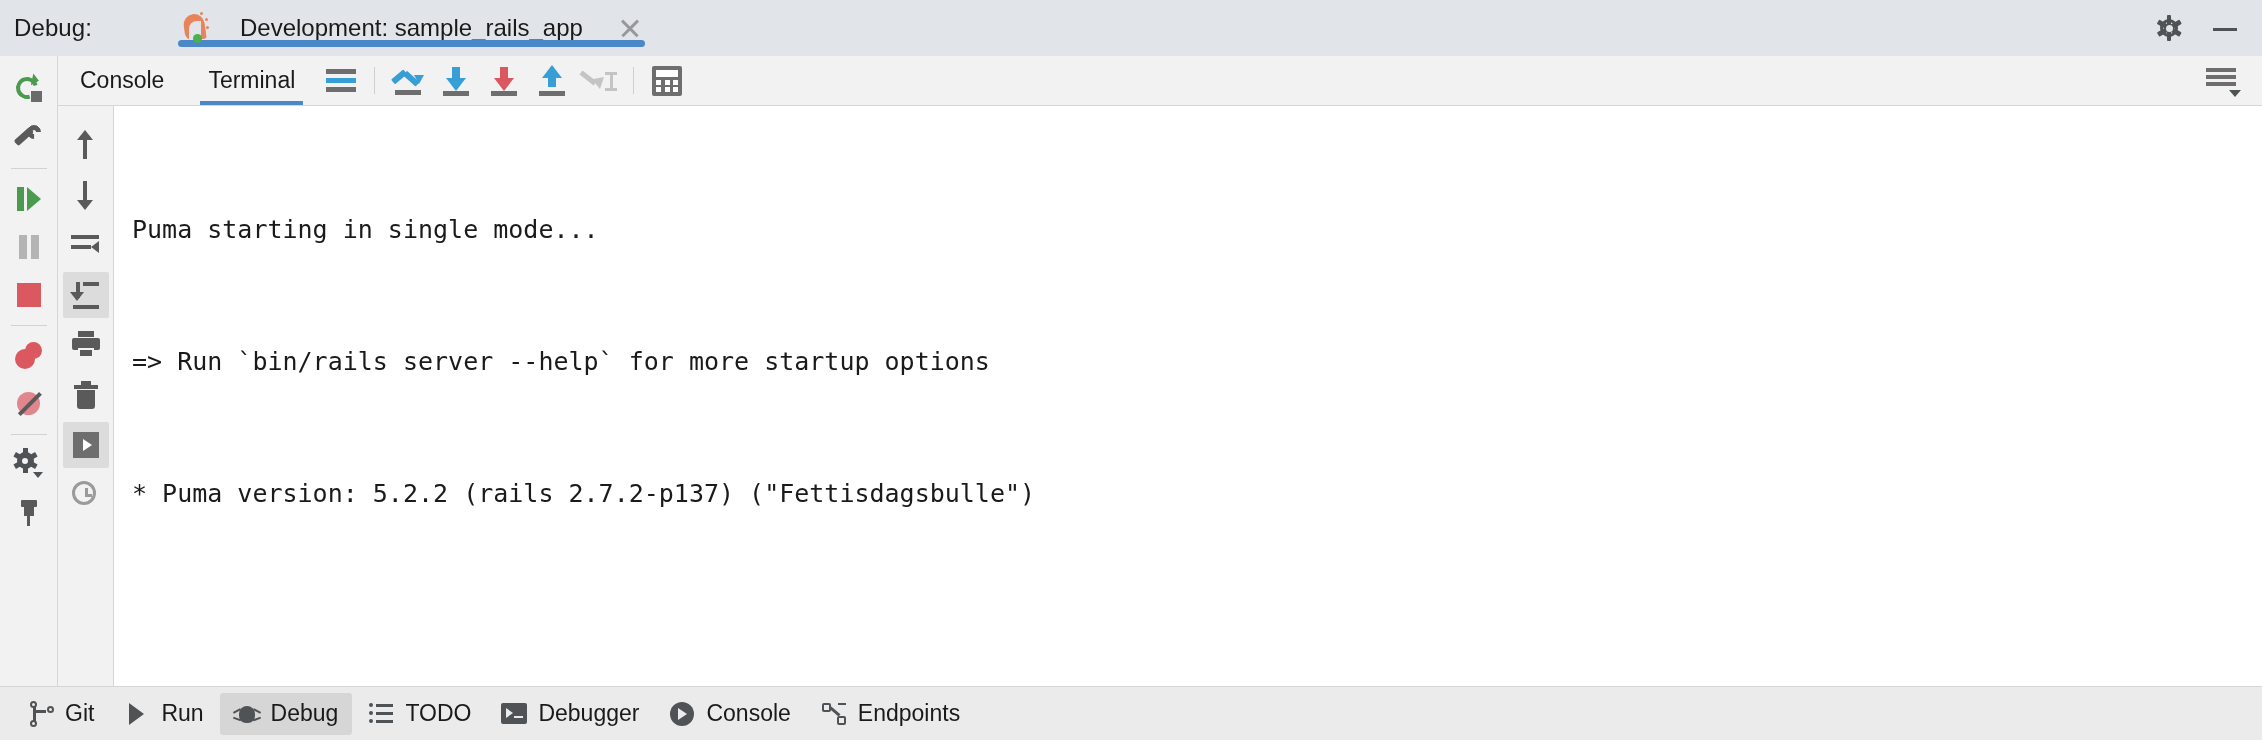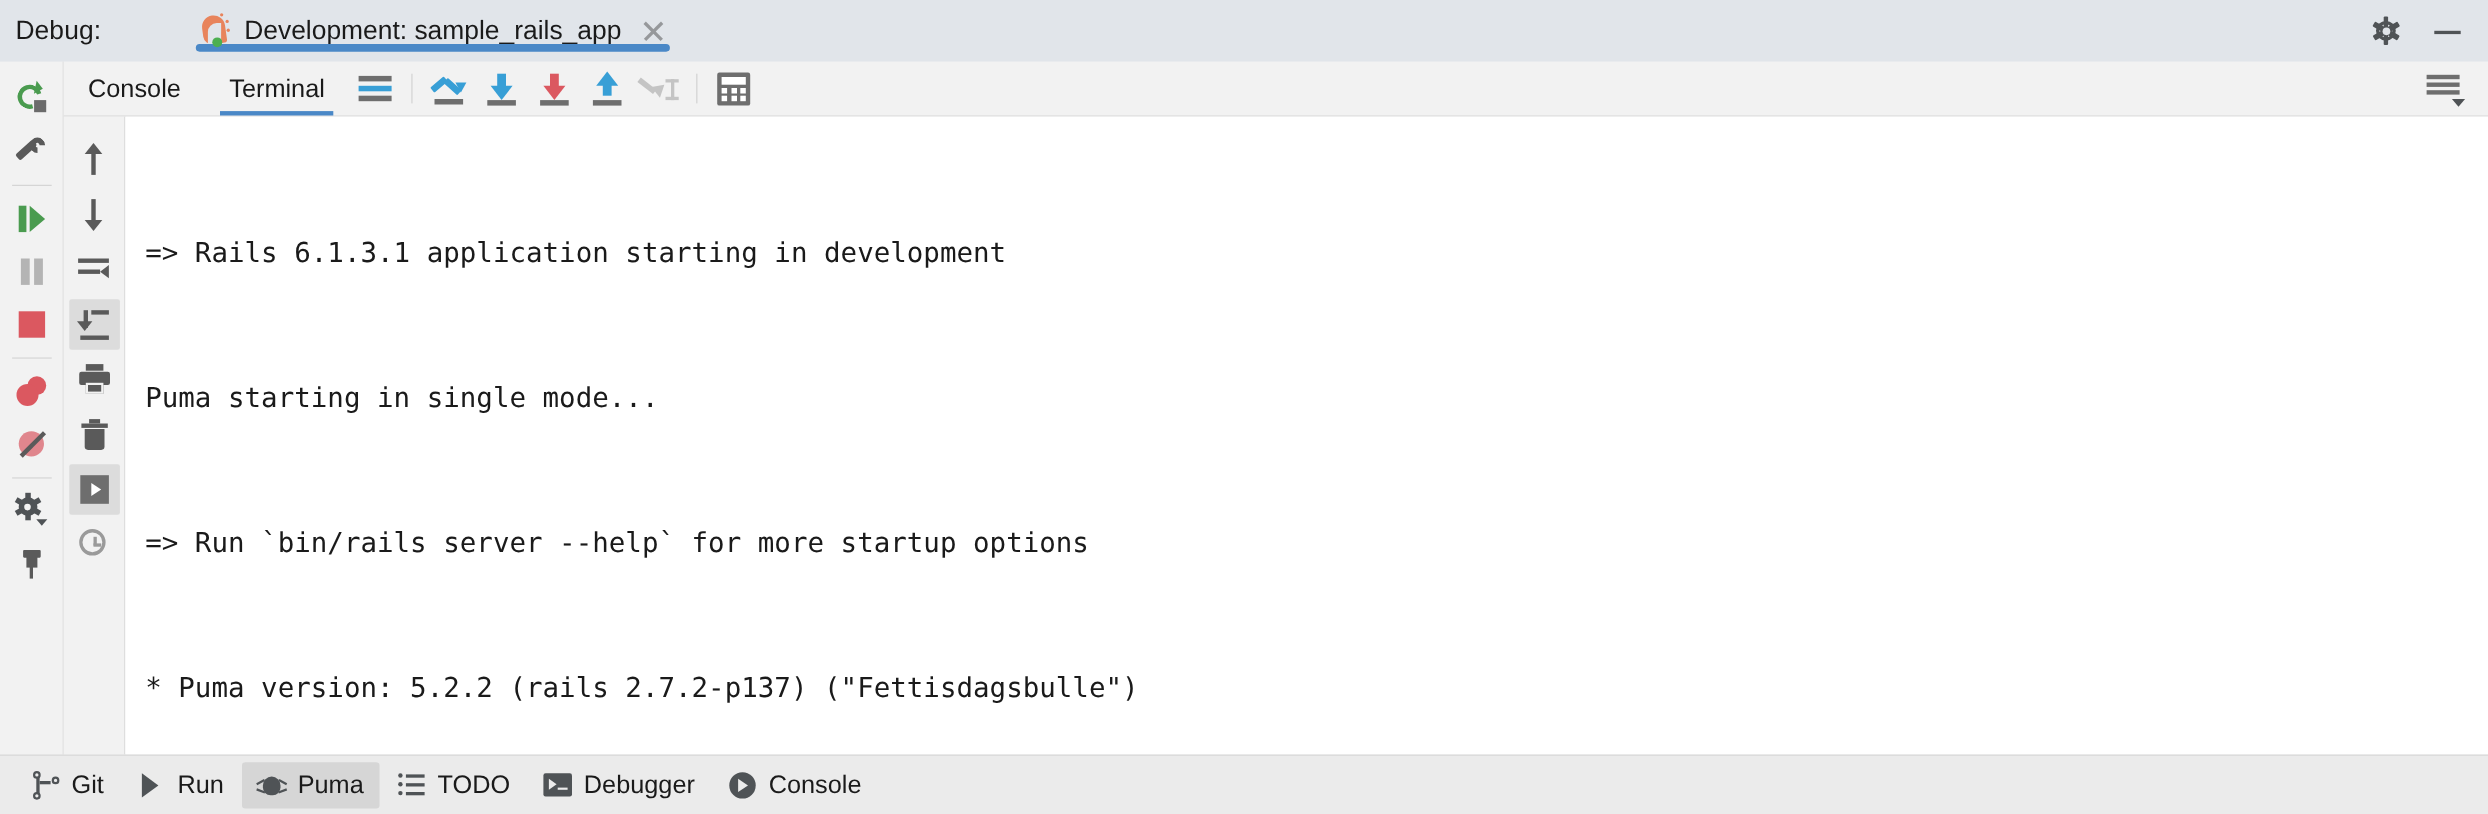--- a/index.html
+++ b/index.html
@@ -33,20 +33,21 @@
     margin-left: 14px;
     letter-spacing: 0.1px;
   }
   .run-tab {
     margin-left: 84px;
     height: 44px;
     display: flex;
     align-items: center;
     position: relative;
     padding: 0 4px 0 4px;
+    gap: 18px;
   }
   .run-tab .tab-underline {
     position: absolute;
     left: 2px;
     right: 2px;
     bottom: 3px;
     height: 7px;
     border-radius: 4px;
     background: #4a88c7;
   }
@@ -884,21 +885,20 @@
           <div class="g-btn">
             <div class="ico-clock">
                 <div class="cr"></div>
                 <div class="hh"></div>
                 <div class="hm"></div>
               </div>
           </div>
         </div>
 
         <div class="console">
-          <div class="line">=&gt; Rails 6.1.3.1 application starting in development</div>
           <div class="line">Puma starting in single mode...</div>
           <div class="line">=&gt; Run `bin/rails server --help` for more startup options</div>
           <div class="line">* Puma version: 5.2.2 (rails 2.7.2-p137) ("Fettisdagsbulle")</div>
           
           
           
           
           
           
           
@@ -925,21 +925,21 @@
       <span>Run</span>
     </div>
     <div class="sb-btn active">
       <span class="sb-ico i-debug">
         <span class="bbody"></span>
         <span class="bleg bl1"></span>
           <span class="bleg bl2"></span>
         <span class="bleg bl3"></span>
           <span class="bleg bl4"></span>
       </span>
-      <span>Puma</span>
+      <span>Debug</span>
     </div>
     <div class="sb-btn">
       <span class="sb-ico i-todo">
         <i></i>
           <i></i>
           <i></i>
           <b></b>
           <b></b>
           <b></b>
       </span>
@@ -953,15 +953,24 @@
       </span>
       <span>Debugger</span>
     </div>
     <div class="sb-btn">
       <span class="sb-ico i-svc">
         <span class="sc"></span>
           <span class="st2"></span>
       </span>
       <span>Console</span>
     </div>
+    <div class="sb-btn">
+      <span class="sb-ico i-end">
+        <span class="eA"></span>
+          <span class="eL"></span>
+          <span class="eB"></span>
+          <span class="eC"></span>
+      </span>
+      <span>Endpoints</span>
+    </div>
   </div>
 
 </div>
 
 </body></html>

